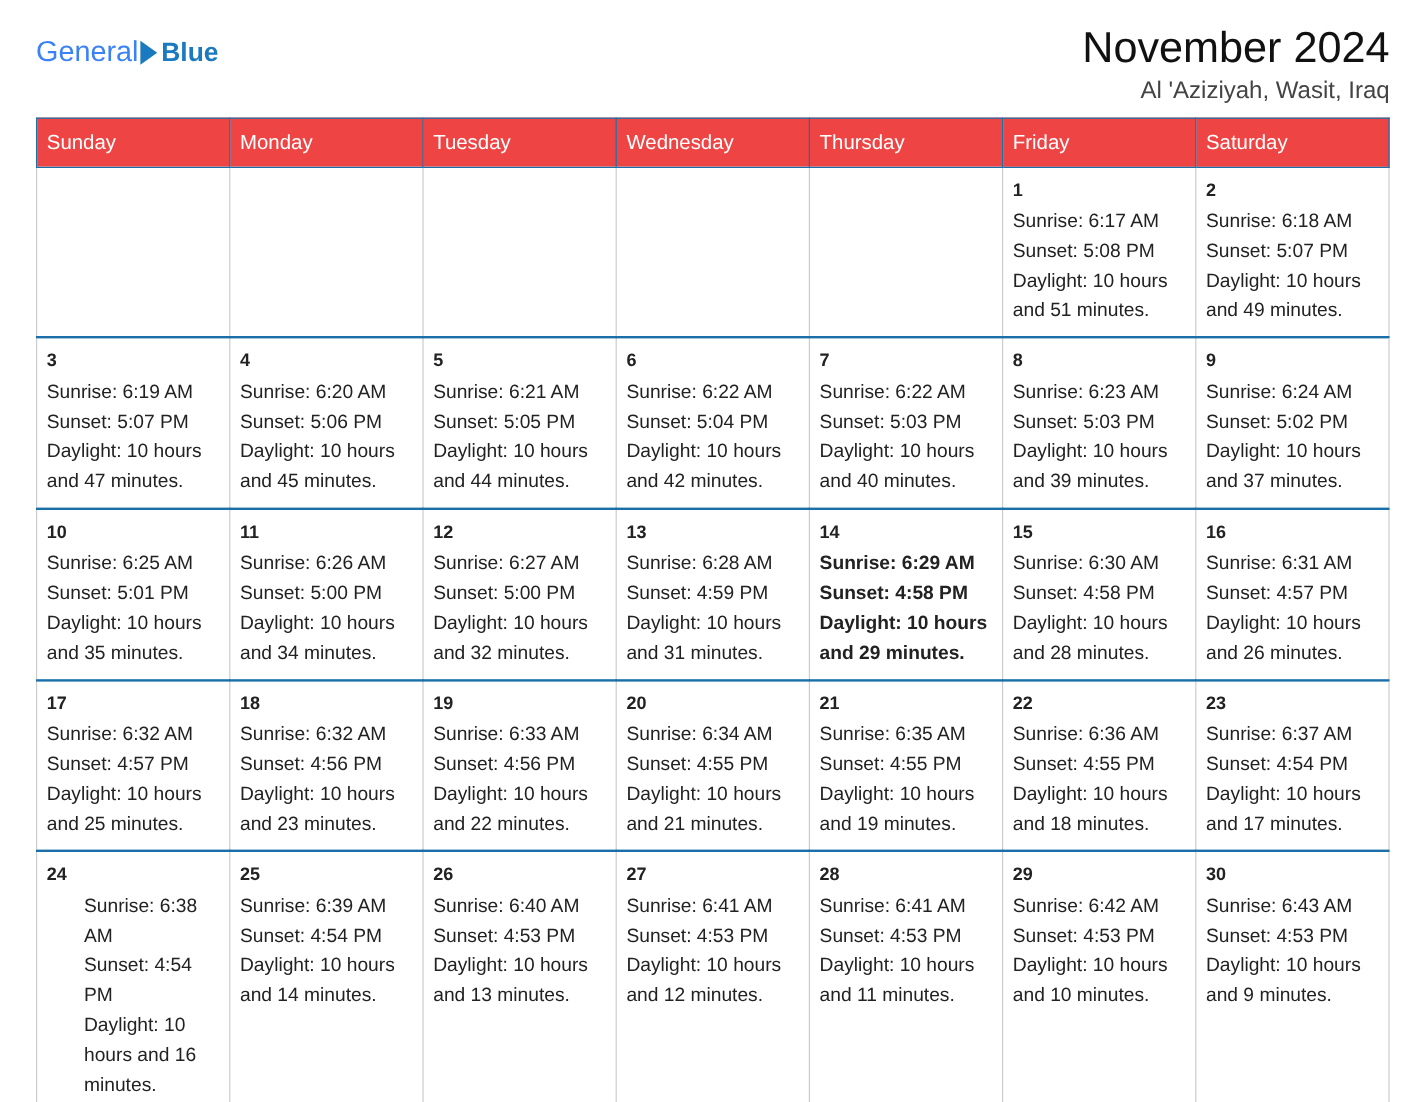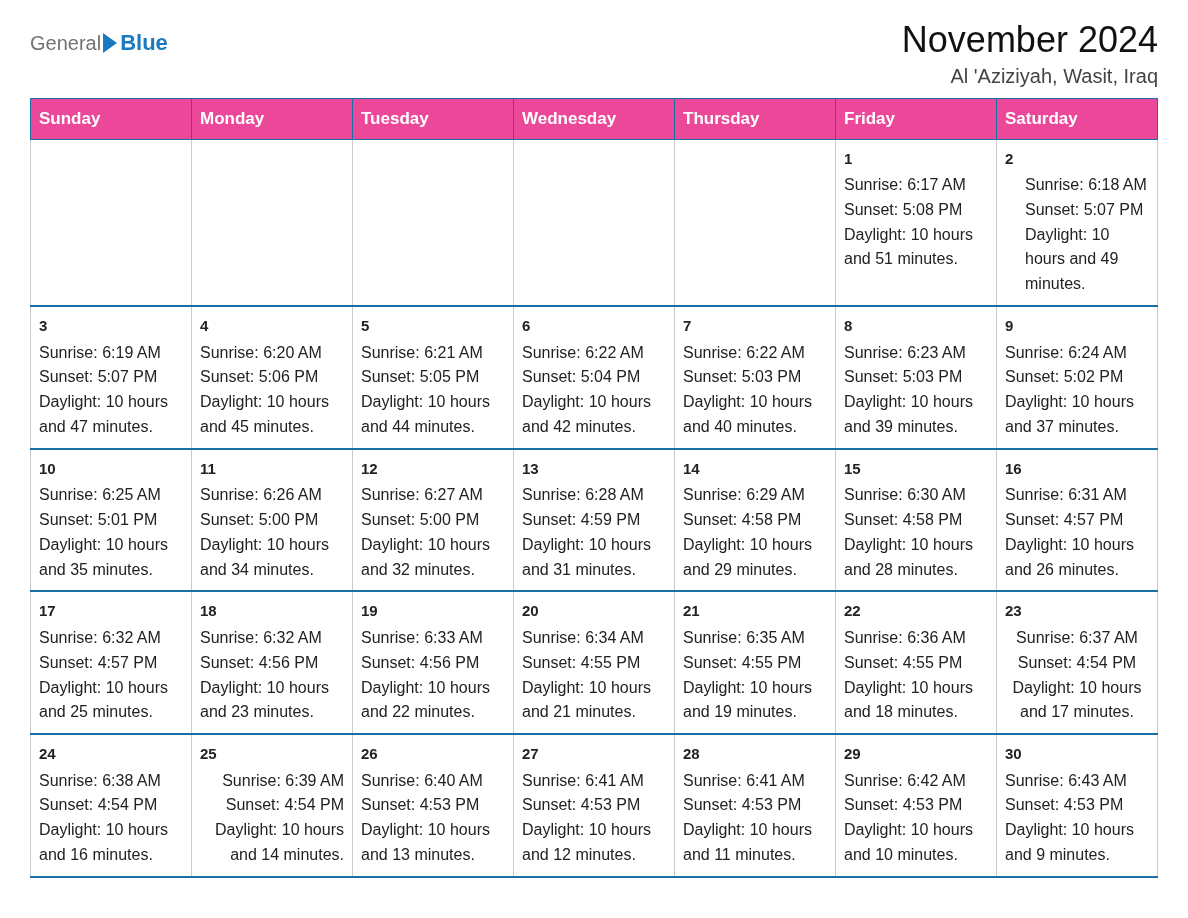--- a/index.html
+++ b/index.html
@@ -24,22 +24,22 @@
       margin-top: 10px;
     }
     .logo-text {
       display: flex;
       align-items: center;
       font-size: 22px;
       font-weight: normal;
       color: #333;
     }
     .logo-general {
-      color: #737373;
-      font-size: 20px;
+      color: #3b82f6;
+      font-size: 24px;
     }
     .logo-blue-part {
       display: flex;
       align-items: center;
     }
     .logo-arrow {
       width: 0;
       height: 0;
       border-left: 14px solid #1a7abf;
       border-top: 10px solid transparent;
@@ -66,26 +66,26 @@
       font-size: 20px;
       color: #444;
       margin-top: 5px;
     }
     .calendar {
       width: 100%;
       border-collapse: collapse;
       margin-top: 10px;
     }
     .calendar thead tr th {
-      background-color: #ec4899;
+      background-color: #ef4444;
       color: #fff;
       padding: 10px 8px;
       text-align: left;
       font-size: 17px;
-      font-weight: bold;
+      font-weight: normal;
       border: 1px solid #1a6fa8;
     }
     .calendar tbody tr td {
       vertical-align: top;
       padding: 8px;
       border: 1px solid #ccc;
       width: 14.28%;
       min-height: 110px;
       font-size: 12.5px;
       line-height: 1.5;
@@ -148,21 +148,21 @@
         <td class="empty-cell"></td>
         <td class="empty-cell"></td>
         <td>
           <span class="day-number">1</span>
           <div class="day-info" style="white-space: pre-line;">Sunrise: 6:17 AM
 Sunset: 5:08 PM
 Daylight: 10 hours and 51 minutes.</div>
         </td>
         <td>
           <span class="day-number">2</span>
-          <div class="day-info" style="white-space: pre-line; margin-left: 20px;">Sunrise: 6:18 AM
+          <div class="day-info" style="white-space: pre-line;">Sunrise: 6:18 AM
 Sunset: 5:07 PM
 Daylight: 10 hours and 49 minutes.</div>
         </td>
       </tr>
       <tr>
         <td>
           <span class="day-number">3</span>
           <div class="day-info" style="white-space: pre-line;">Sunrise: 6:19 AM
 Sunset: 5:07 PM
 Daylight: 10 hours and 47 minutes.</div>
@@ -224,21 +224,21 @@
 Daylight: 10 hours and 32 minutes.</div>
         </td>
         <td>
           <span class="day-number">13</span>
           <div class="day-info" style="white-space: pre-line;">Sunrise: 6:28 AM
 Sunset: 4:59 PM
 Daylight: 10 hours and 31 minutes.</div>
         </td>
         <td>
           <span class="day-number">14</span>
-          <div class="day-info" style="white-space: pre-line;">Sunrise: 6:29 AM
+          <div class="day-info" style="white-space: pre-line; font-weight: bold;">Sunrise: 6:29 AM
 Sunset: 4:58 PM
 Daylight: 10 hours and 29 minutes.</div>
         </td>
         <td>
           <span class="day-number">15</span>
           <div class="day-info" style="white-space: pre-line;">Sunrise: 6:30 AM
 Sunset: 4:58 PM
 Daylight: 10 hours and 28 minutes.</div>
         </td>
         <td>
@@ -280,35 +280,35 @@
 Daylight: 10 hours and 19 minutes.</div>
         </td>
         <td>
           <span class="day-number">22</span>
           <div class="day-info" style="white-space: pre-line;">Sunrise: 6:36 AM
 Sunset: 4:55 PM
 Daylight: 10 hours and 18 minutes.</div>
         </td>
         <td>
           <span class="day-number">23</span>
-          <div class="day-info" style="white-space: pre-line; text-align: center;">Sunrise: 6:37 AM
+          <div class="day-info" style="white-space: pre-line;">Sunrise: 6:37 AM
 Sunset: 4:54 PM
 Daylight: 10 hours and 17 minutes.</div>
         </td>
       </tr>
       <tr>
         <td>
           <span class="day-number">24</span>
-          <div class="day-info" style="white-space: pre-line;">Sunrise: 6:38 AM
+          <div class="day-info" style="white-space: pre-line; margin-left: 31px;">Sunrise: 6:38 AM
 Sunset: 4:54 PM
 Daylight: 10 hours and 16 minutes.</div>
         </td>
         <td>
           <span class="day-number">25</span>
-          <div class="day-info" style="white-space: pre-line; text-align: right;">Sunrise: 6:39 AM
+          <div class="day-info" style="white-space: pre-line;">Sunrise: 6:39 AM
 Sunset: 4:54 PM
 Daylight: 10 hours and 14 minutes.</div>
         </td>
         <td>
           <span class="day-number">26</span>
           <div class="day-info" style="white-space: pre-line;">Sunrise: 6:40 AM
 Sunset: 4:53 PM
 Daylight: 10 hours and 13 minutes.</div>
         </td>
         <td>

